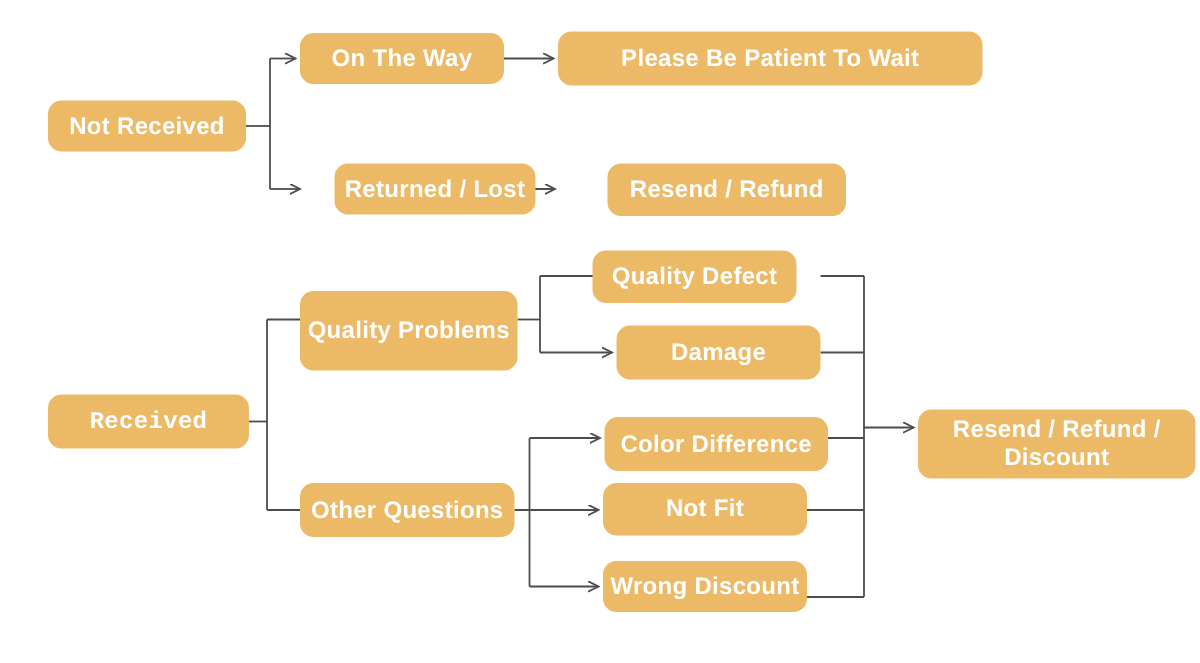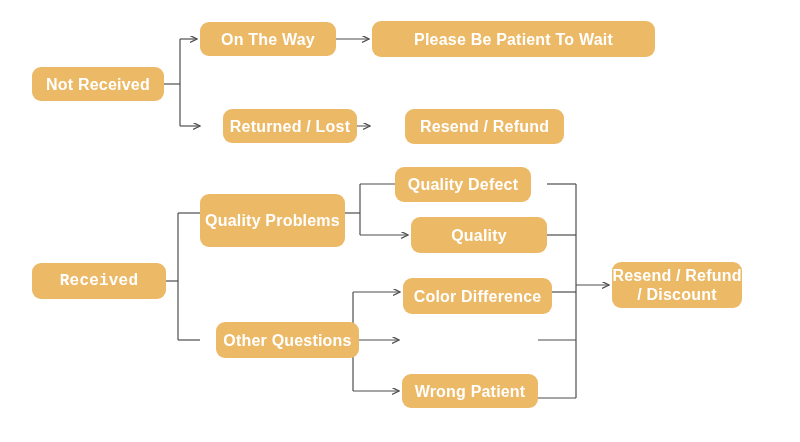--- a/index.html
+++ b/index.html
@@ -91,26 +91,27 @@
   <div class="node" style="left:372px; top:21px; width:283px; height:36px;">Please Be Patient To Wait</div>
 
   <div class="node" style="left:203px; top:109px; width:134px; height:34px;margin-left:20px;">Returned / Lost</div>
 
   <div class="node" style="left:373px; top:109px; width:159px; height:35px;margin-left:32px;">Resend / Refund</div>
 
   <div class="node" style="left:32px; top:263px; width:134px; height:36px;font-family:Liberation Mono, monospace;">Received</div>
 
   <div class="node" style="left:200px; top:194px; width:145px; height:53px;">Quality Problems</div>
 
-  <div class="node" style="left:200px; top:322px; width:143px; height:36px;margin-left:16px;">Other Questions</div>
+  <div class="node" style="left:200px; top:322px; width:143px; height:36px;">Other Questions</div>
 
   <div class="node" style="left:395px; top:167px; width:136px; height:35px;">Quality Defect</div>
 
-  <div class="node" style="left:411px; top:217px; width:136px; height:36px;">Quality</div>
+  <div class="node" style="left:411px; top:217px; width:136px; height:36px;">Damage</div>
 
   <div class="node" style="left:403px; top:278px; width:149px; height:36px;">Color Difference</div>
 
+  <div class="node" style="left:402px; top:322px; width:136px; height:35px;">Not Fit</div>
 
-  <div class="node" style="left:402px; top:374px; width:136px; height:34px;">Wrong Patient</div>
+  <div class="node" style="left:402px; top:374px; width:136px; height:34px;">Wrong Discount</div>
 
-  <div class="node" style="left:612px; top:262px; width:130px; height:46px;">Resend / Refund / Discount</div>
+  <div class="node" style="left:612px; top:273px; width:185px; height:46px;">Resend / Refund / Discount</div>
 
 </div>
 
 </body></html>

